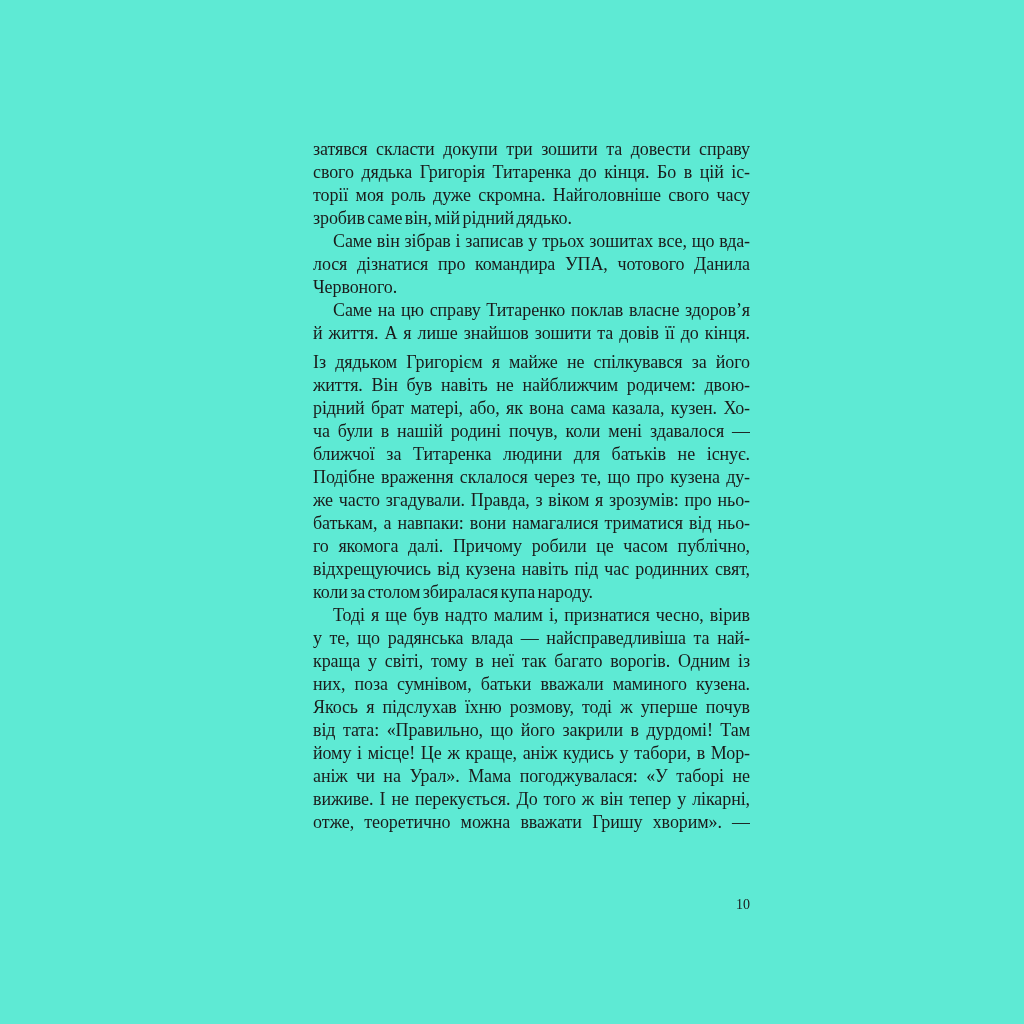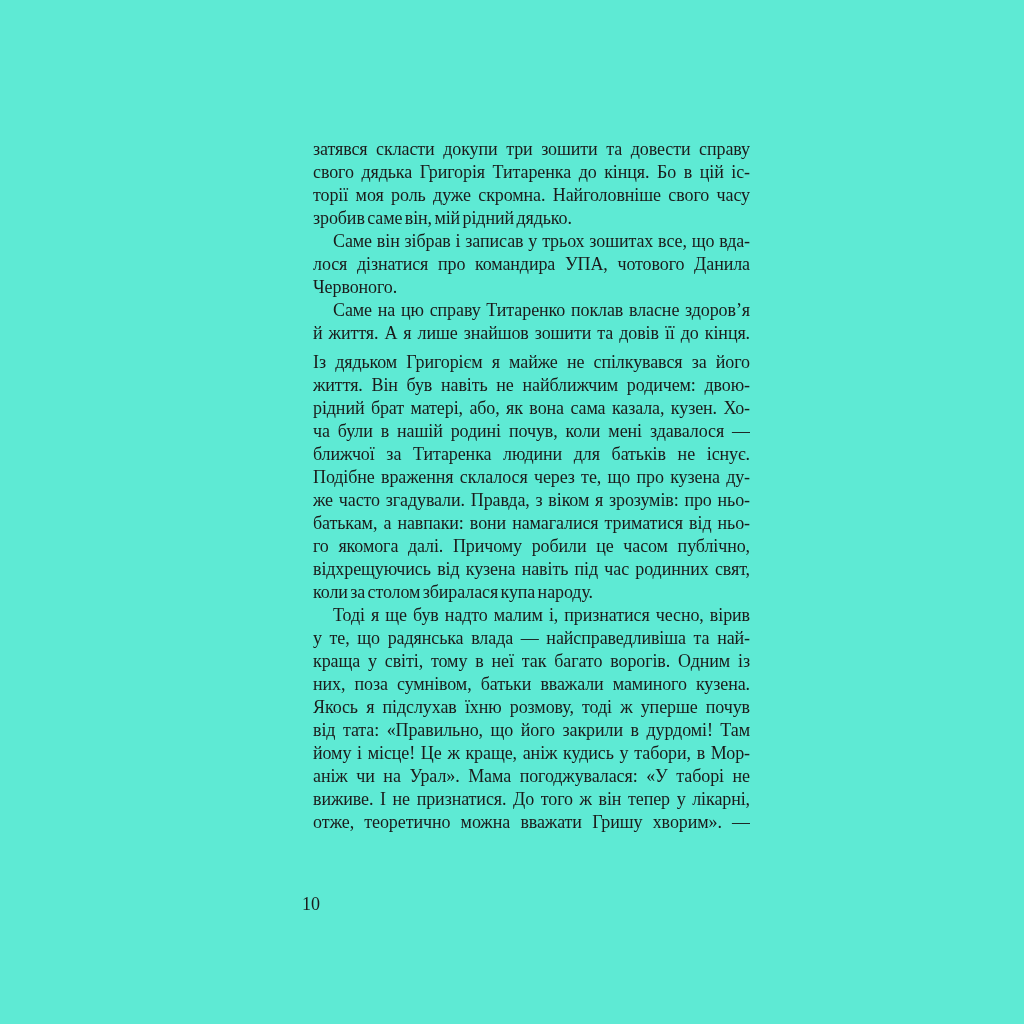--- a/index.html
+++ b/index.html
@@ -42,25 +42,25 @@
     -moz-text-align-last: justify;
   }
   .line.indent {
     text-indent: 20px;
   }
   .line.section-break {
     margin-top: 6px;
   }
   .page-number {
     position: absolute;
-    left: 302px;
+    left: 313px;
     top: 893px;
     width: 437px;
-    text-align: left;
-    font-size: 18px;
+    text-align: right;
+    font-size: 14px;
     line-height: 23px;
     color: #1b1b1b;
   }
 </style>
 </head>
 <body>
 
 <main class="book-page">
   <div class="text-block">
       <div class="line justify">затявся скласти докупи три зошити та довести справу</div>
@@ -84,17 +84,17 @@
       <div class="line justify">відхрещуючись від кузена навіть під час родинних свят,</div>
       <div class="line">коли за столом збиралася купа народу.</div>
       <div class="line justify indent">Тоді я ще був надто малим і, признатися чесно, вірив</div>
       <div class="line justify">у те, що радянська влада — найсправедливіша та най-</div>
       <div class="line justify">краща у світі, тому в неї так багато ворогів. Одним із</div>
       <div class="line justify">них, поза сумнівом, батьки вважали маминого кузена.</div>
       <div class="line justify">Якось я підслухав їхню розмову, тоді ж уперше почув</div>
       <div class="line justify">від тата: «Правильно, що його закрили в дурдомі! Там</div>
       <div class="line justify">йому і місце! Це ж краще, аніж кудись у табори, в Мор-</div>
       <div class="line justify">аніж чи на Урал». Мама погоджувалася: «У таборі не</div>
-      <div class="line justify">виживе. І не признатися. До того ж він тепер у лікарні,</div>
+      <div class="line justify">виживе. І не перекується. До того ж він тепер у лікарні,</div>
       <div class="line justify">отже, теоретично можна вважати Гришу хворим». —</div>
     </div>
   <div class="page-number">10</div>
 </main>
 
 </body></html>

